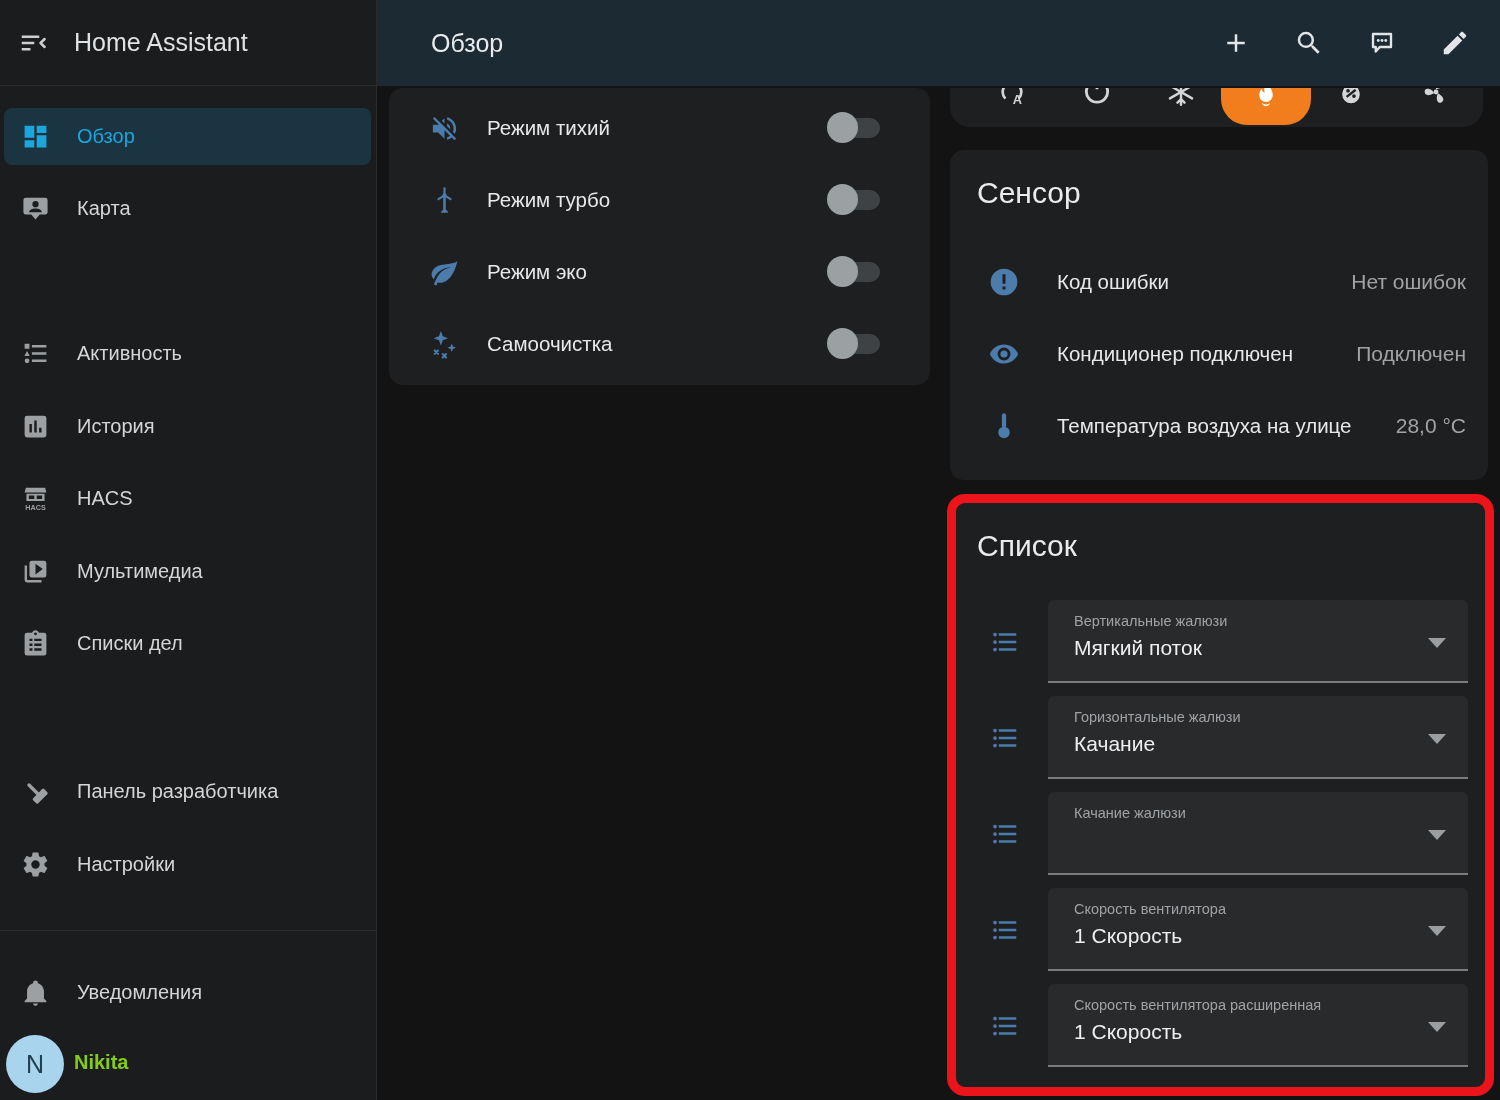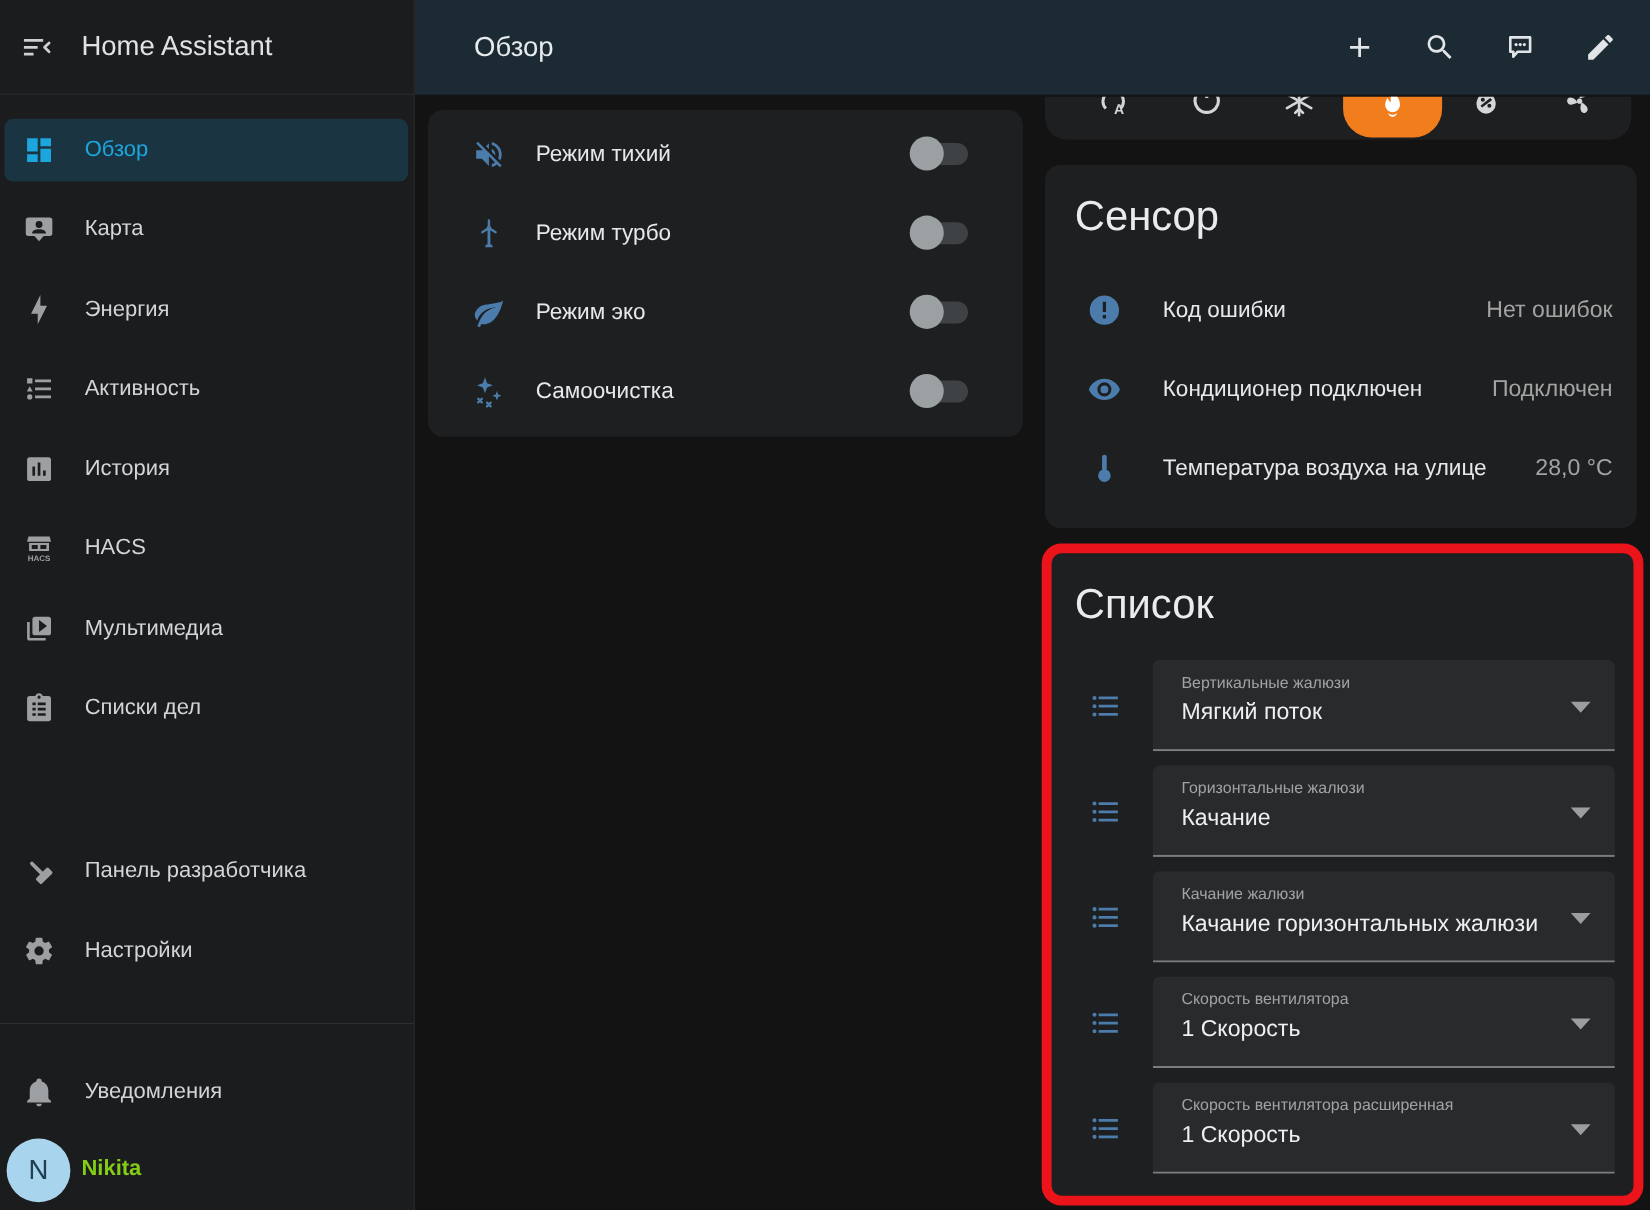--- a/index.html
+++ b/index.html
@@ -43,21 +43,21 @@
   .app-header {
     position:absolute; left:377px; top:0; width:1123px; height:86px;
     background:#1b2a33; display:flex; align-items:center; z-index:4;
   }
   .app-header .htitle { margin-left:54px; font-size:25px; color:#e8ebed; }
   .h-actions { margin-left:auto; display:flex; align-items:center; gap:43px; padding-right:30px; }
   .h-btn { width:30px; height:30px; color:#e2e5e7; cursor:pointer; }
 
   
   .card { position:absolute; background:#1e1f20; border-radius:14px; }
-  .card-title { position:absolute; left:27px; top:26px; font-size:38px; font-weight:400; color:#e9ebec; }
+  .card-title { position:absolute; left:27px; top:26px; font-size:30px; font-weight:400; color:#e9ebec; }
 
   
   .t-row { display:flex; align-items:center; height:72px; }
   .t-row .cicon { width:31px; height:31px; margin-left:40px; color:#4b7cab; flex:none; }
   .t-row .clabel { margin-left:27px; font-size:20.5px; color:#e6e8e9; }
   .toggle { position:relative; width:53px; height:32px; margin-left:auto; margin-right:50px; cursor:pointer; }
   .toggle .track { position:absolute; left:9px; top:6px; width:44px; height:20px; border-radius:10px; background:#3e4245; }
   .toggle .knob  { position:absolute; left:0; top:0; width:31px; height:31px; border-radius:50%; background:#9ba0a3; }
 
   
@@ -113,28 +113,20 @@
     <span class="nlabel">Обзор</span>
   </div>
   <div class="nav-item" style="top:180px">
     <span class="nicon">
         <svg class="i" viewBox="0 0 24 24" fill="currentColor" fill-rule="evenodd">
           <path d="M4,3H20A2,2 0 0,1 22,5V15A2,2 0 0,1 20,17H15.5L12,21L8.5,17H4A2,2 0 0,1 2,15V5A2,2 0 0,1 4,3M9.4,8.4a2.6,2.6 0 1,0 5.2,0a2.6,2.6 0 1,0 -5.2,0M6.8,14.9C6.8,12.9 9.2,11.9 12,11.9C14.8,11.9 17.2,12.9 17.2,14.9V15.2H6.8Z"></path>
         </svg>
       </span>
     <span class="nlabel">Карта</span>
   </div>
-  <div class="nav-item" style="top:253px">
-    <span class="nicon">
-        <svg class="i" viewBox="0 0 24 24" fill="currentColor">
-          <path d="M11,15H6L13,1V9H18L11,23V15Z"></path>
-        </svg>
-      </span>
-    <span class="nlabel">Энергия</span>
-  </div>
   <div class="nav-item" style="top:325px">
     <span class="nicon">
         <svg class="i" viewBox="0 0 24 24" fill="currentColor">
           <path d="M9,5H21V7H9V5M9,11H21V13H9V11M9,17H21V19H9V17M3,4H7V8H3V4M5,10L7.2,14H2.8L5,10M5,16.1A1.95,1.95 0 0,1 6.95,18.05A1.95,1.95 0 0,1 5,20A1.95,1.95 0 0,1 3.05,18.05A1.95,1.95 0 0,1 5,16.1Z"></path>
         </svg>
       </span>
     <span class="nlabel">Активность</span>
   </div>
   <div class="nav-item" style="top:398px">
     <span class="nicon">
@@ -229,21 +221,21 @@
         </svg>
       </span>
     <span class="h-btn">
         <svg class="i" viewBox="0 0 24 24" fill="currentColor">
           <path d="M20.71,7.04C21.1,6.65 21.1,6 20.71,5.63L18.37,3.29C18,2.9 17.35,2.9 16.96,3.29L15.12,5.12L18.87,8.87M3,17.25V21H6.75L17.81,9.93L14.06,6.18L3,17.25Z"></path>
         </svg>
       </span>
   </div>
 </header>
 
-<section class="card" style="left:389px; top:100px; width:541px; height:297px;text-align:center;">
+<section class="card" style="left:389px; top:88px; width:541px; height:297px;text-align:center;">
   <div style="padding-top:4px">
     <div class="t-row">
       <span class="cicon">
           <svg class="i" viewBox="0 0 24 24" fill="currentColor">
             <path d="M12,4L9.91,6.09L12,8.18V4M4.27,3L3,4.27L7.73,9H3V15H7L12,20V13.27L16.25,17.53C15.58,18.04 14.83,18.46 14,18.7V20.77C15.38,20.45 16.63,19.82 17.68,18.96L19.73,21L21,19.73L12,10.73L4.27,3M19,12C19,12.94 18.8,13.82 18.46,14.64L19.97,16.15C20.62,14.91 21,13.5 21,12C21,7.72 18,4.14 14,3.23V5.29C16.89,6.15 19,8.83 19,12M16.5,12C16.5,10.23 15.5,8.71 14,7.97V10.18L16.45,12.63C16.5,12.43 16.5,12.21 16.5,12Z"></path>
           </svg>
         </span>
       <span class="clabel">Режим тихий</span>
       <span class="toggle">
           <span class="track"></span>
@@ -411,21 +403,20 @@
     </div>
 
     <div class="l-row">
       <span class="cicon">
           <svg class="i" viewBox="0 0 24 24" fill="currentColor">
             <path d="M7,5H21V7H7V5M7,13V11H21V13H7M4,4.5A1.5,1.5 0 0,1 5.5,6A1.5,1.5 0 0,1 4,7.5A1.5,1.5 0 0,1 2.5,6A1.5,1.5 0 0,1 4,4.5M4,10.5A1.5,1.5 0 0,1 5.5,12A1.5,1.5 0 0,1 4,13.5A1.5,1.5 0 0,1 2.5,12A1.5,1.5 0 0,1 4,10.5M7,19V17H21V19H7M4,16.5A1.5,1.5 0 0,1 5.5,18A1.5,1.5 0 0,1 4,19.5A1.5,1.5 0 0,1 2.5,18A1.5,1.5 0 0,1 4,16.5Z"></path>
           </svg>
         </span>
       <span class="field">
         <span class="flabel">Качание жалюзи</span>
-        <span class="fvalue">Качание горизонтальных жалюзи</span>
         <span class="arrow"></span>
       </span>
     </div>
 
     <div class="l-row">
       <span class="cicon">
           <svg class="i" viewBox="0 0 24 24" fill="currentColor">
             <path d="M7,5H21V7H7V5M7,13V11H21V13H7M4,4.5A1.5,1.5 0 0,1 5.5,6A1.5,1.5 0 0,1 4,7.5A1.5,1.5 0 0,1 2.5,6A1.5,1.5 0 0,1 4,4.5M4,10.5A1.5,1.5 0 0,1 5.5,12A1.5,1.5 0 0,1 4,13.5A1.5,1.5 0 0,1 2.5,12A1.5,1.5 0 0,1 4,10.5M7,19V17H21V19H7M4,16.5A1.5,1.5 0 0,1 5.5,18A1.5,1.5 0 0,1 4,19.5A1.5,1.5 0 0,1 2.5,18A1.5,1.5 0 0,1 4,16.5Z"></path>
           </svg>
         </span>

